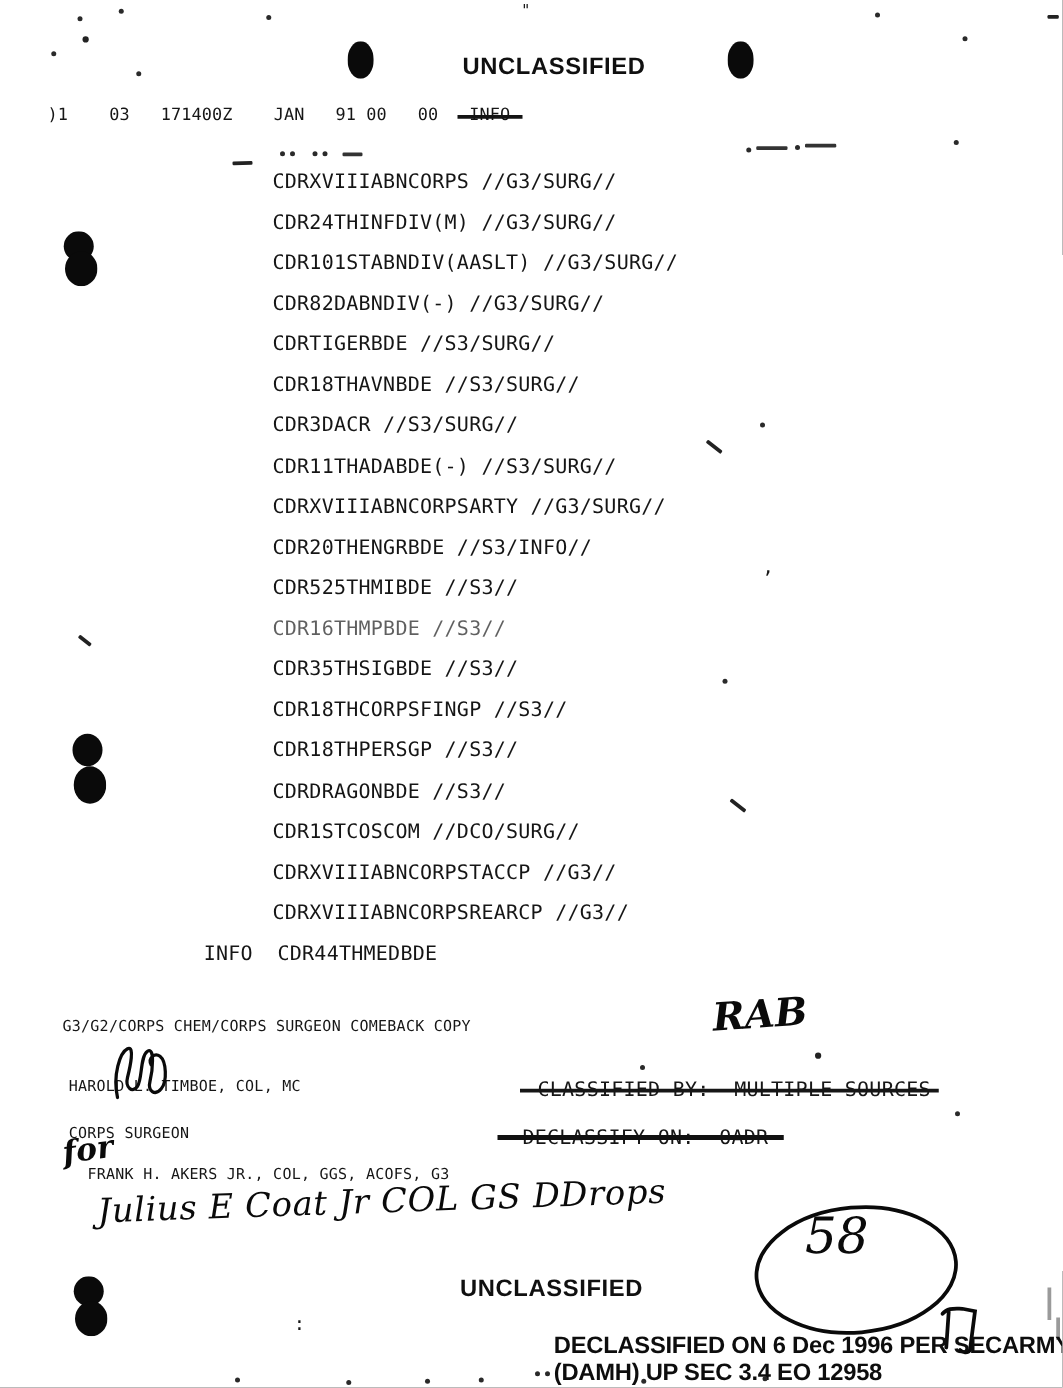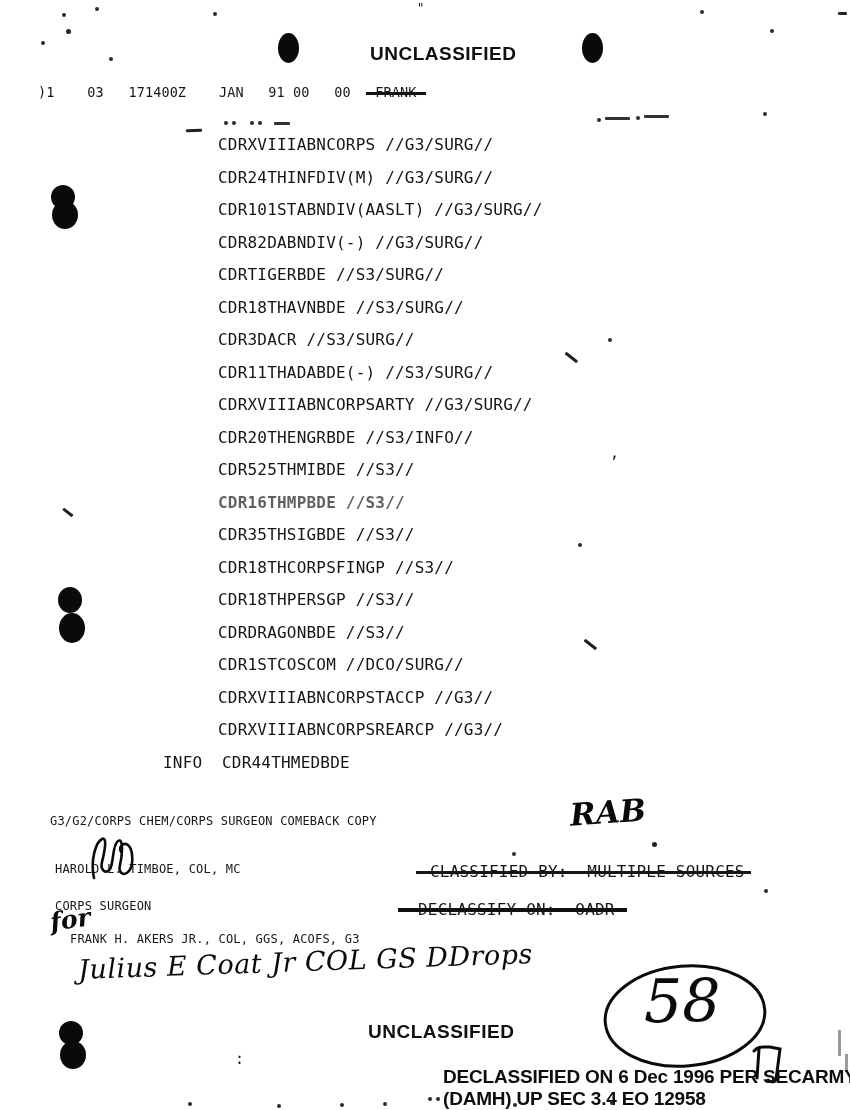--- a/index.html
+++ b/index.html
@@ -15,21 +15,21 @@
   .t16{font-size:12px;letter-spacing:.2px;}
   .t14{font-size:13.5px;letter-spacing:.1px;}
   
   .banner{font-family:"Liberation Sans","DejaVu Sans",sans-serif;font-weight:bold;font-size:19px;letter-spacing:.5px;color:#101010;}
   
   .stamp{font-family:"Liberation Sans","DejaVu Sans",sans-serif;font-weight:bold;font-size:19px;letter-spacing:-.2px;color:#0d0d0d;white-space:pre;}
   
   .addr-list{left:163px;top:129px;}
   .addr{height:32.5px;line-height:32.5px;padding-left:55px;white-space:pre;font-size:16px;letter-spacing:.2px;color:#151515;}
   .addr.info{padding-left:0;}
-  .addr.faded{opacity:.68;font-weight:bold;}
+  .addr.faded{opacity:.68;}
   
   .strike{position:relative;display:inline-block;}
   .strike::after{content:"";position:absolute;left:-9px;right:-10px;top:47%;height:3px;background:#141414;}
   .strikebar{position:relative;display:inline-block;}
   .strikebar::after{content:"";position:absolute;left:-14px;right:-6px;top:48%;height:2.6px;background:#161616;}
   .strikethick{position:relative;display:inline-block;}
   .strikethick::after{content:"";position:absolute;left:-20px;right:-12px;top:44%;height:4px;background:#111;}
   
   .hand{font-family:"DejaVu Serif","Liberation Serif",serif;font-style:italic;color:#0a0a0a;white-space:pre;}
   
@@ -62,21 +62,21 @@
       </svg>
   </div>
   <div class="abs" style="left:582px;top:33px">
     <svg width="21" height="30">
         <ellipse cx="10.5" cy="15" rx="10.5" ry="15" fill="#0a0a0a"></ellipse>
       </svg>
   </div>
 
   <div class="abs banner" style="left:370px;top:43px">UNCLASSIFIED</div>
 
-  <div class="abs type t14" style="left:38px;top:84px"><span>)1    03   171400Z    JAN   91 00   00   </span><span class="strike">FRANK</span></div>
+  <div class="abs type t14" style="left:38px;top:84px"><span>)1    03   171400Z    JAN   91 00   00   </span><span class="strike">INFO</span></div>
 
   <div class="abs dash" style="left:186px;top:129px;width:16px;transform:rotate(-2deg)"></div>
   <div class="abs dot" style="left:224px;top:121px"></div>
   <div class="abs dot" style="left:232px;top:121px"></div>
   <div class="abs dot" style="left:250px;top:121px"></div>
   <div class="abs dot" style="left:258px;top:121px"></div>
   <div class="abs dashthin" style="left:274px;top:122px;width:16px"></div>
   <div class="abs dot" style="left:597px;top:118px"></div>
   <div class="abs dashthin" style="left:605px;top:117px;width:25px"></div>
   <div class="abs dot" style="left:636px;top:116px"></div>
@@ -157,21 +157,21 @@
   </div>
 
   <div class="abs banner" style="left:368px;top:1021px">UNCLASSIFIED</div>
   <div class="abs type" style="left:235px;top:1050px;font-size:15px">:</div>
 
   <div class="abs" style="left:600px;top:960px">
     <svg width="170" height="112">
         <ellipse cx="85" cy="56" rx="80" ry="50" fill="none" stroke="#0a0a0a" stroke-width="3" transform="rotate(-5 85 56)"></ellipse>
       </svg>
   </div>
-  <div class="abs hand" style="left:644px;top:966px;font-size:60px">58</div>
+  <div class="abs hand" style="left:644px;top:966px;font-size:40px">58</div>
 
   <div class="abs" style="left:750px;top:1042px">
     <svg width="36" height="42" viewBox="0 0 36 42" fill="none" stroke="#0a0a0a" stroke-width="3" stroke-linecap="round">
       <path d="M9 7 L7 36 M4 9 C8 4 14 5 20 5 L30 7 L26 38 C24 41 20 40 18 38"></path>
     </svg>
   </div>
   <div class="abs vbar" style="left:838px;top:1030px;height:26px"></div>
   <div class="abs vbar" style="left:845px;top:1054px;height:18px"></div>
 
   <div class="abs stamp" style="left:443px;top:1066px">DECLASSIFIED ON 6 Dec 1996 PER SECARMY</div>

